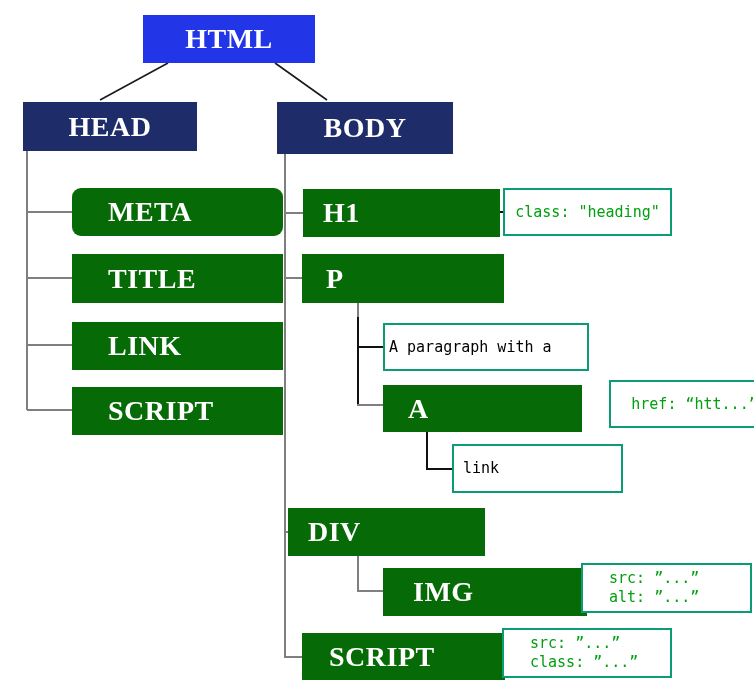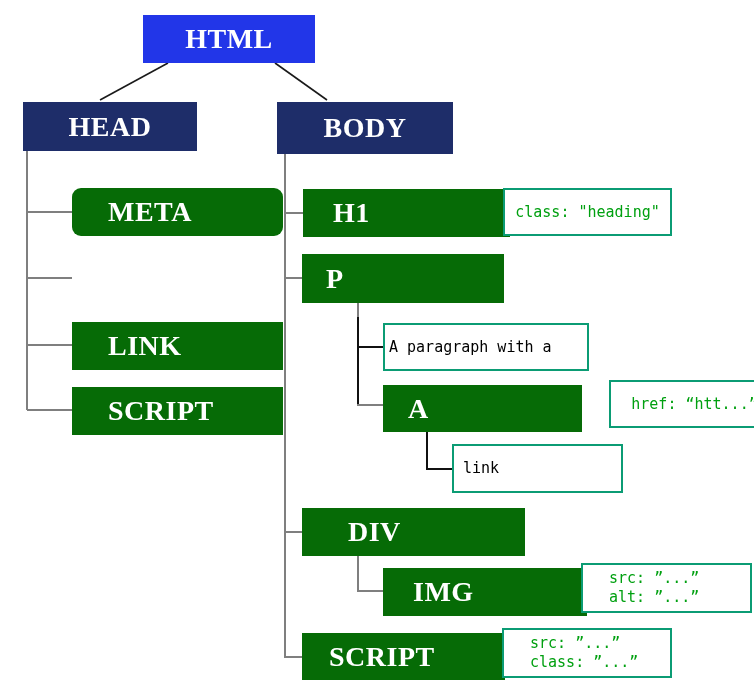--- a/index.html
+++ b/index.html
@@ -18,24 +18,24 @@
   .section{background:#1e2d69;}
   .element{background:#066b06;}
 
   .n-html{left:143px;top:15px;width:172px;height:48px;}
   .n-head{left:23px;top:102px;width:174px;height:49px;}
   .n-body{left:277px;top:102px;width:176px;height:52px;}
   .n-meta{left:72px;top:188px;width:175px;height:48px;padding-left:36px;border-radius:9px;}
   .n-title{left:72px;top:254px;width:175px;height:49px;padding-left:36px;}
   .n-link{left:72px;top:322px;width:175px;height:48px;padding-left:36px;}
   .n-script-head{left:72px;top:387px;width:175px;height:48px;padding-left:36px;}
-  .n-h1{left:303px;top:189px;width:177px;height:48px;padding-left:30px;}
+  .n-h1{left:303px;top:189px;width:177px;height:48px;padding-left:20px;}
   .n-p{left:302px;top:254px;width:178px;height:49px;padding-left:24px;}
   .n-a{left:383px;top:385px;width:174px;height:47px;padding-left:25px;}
-  .n-div{left:302px;top:508px;width:177px;height:48px;padding-left:46px;}
+  .n-div{left:288px;top:508px;width:177px;height:48px;padding-left:20px;}
   .n-img{left:383px;top:568px;width:174px;height:48px;padding-left:30px;}
   .n-script-body{left:302px;top:633px;width:176px;height:47px;padding-left:27px;}
 
   
   .notebox{
     position:absolute;background:#ffffff;border:2px solid #0b9c74;
     display:flex;flex-direction:column;justify-content:center;
     font-family:"DejaVu Sans Mono","Liberation Mono",monospace;font-size:15px;
     box-sizing:border-box;line-height:19px;
   }
@@ -122,20 +122,21 @@
   <div class="hline black lh-h1attr"></div>
   <div class="hline black lh-aattr"></div>
   <div class="hline black lh-imgattr"></div>
   <div class="hline black lh-scriptattr"></div>
 
   <div class="node root center n-html">HTML</div>
   <div class="node section center n-head">HEAD</div>
   <div class="node section center n-body">BODY</div>
 
   <div class="node element n-meta">META</div>
+  <div class="node element n-title">TITLE</div>
   <div class="node element n-link">LINK</div>
   <div class="node element n-script-head">SCRIPT</div>
 
   <div class="node element n-h1">H1</div>
   <div class="node element n-p">P</div>
   <div class="node element n-a">A</div>
   <div class="node element n-div">DIV</div>
   <div class="node element n-img">IMG</div>
   <div class="node element n-script-body">SCRIPT</div>
 

